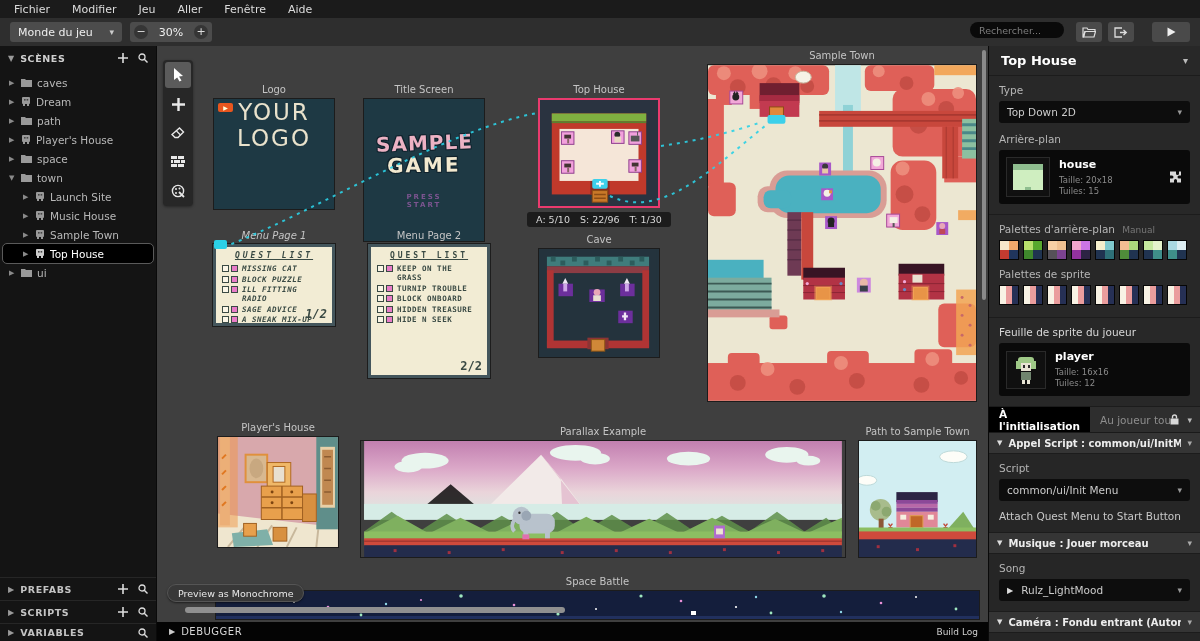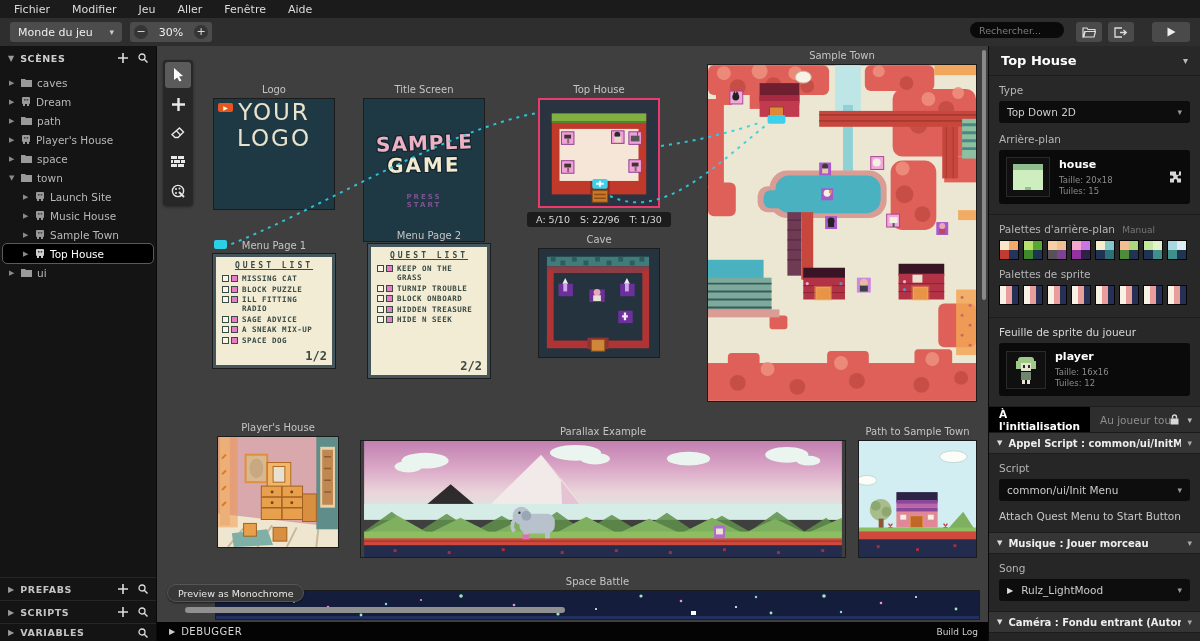--- a/index.html
+++ b/index.html
@@ -614,21 +614,21 @@
               <rect x="233" y="165" width="6" height="5" fill="#c04858"></rect>
             <rect x="150" y="214" width="14" height="15" fill="#c878e0" opacity=".85"></rect>
               <circle cx="157" cy="219" r="4" fill="#e8b8a8"></circle>
               <rect x="153" y="222" width="8" height="6" fill="#384048"></rect>
             <ellipse cx="96" cy="12" rx="8" ry="6" fill="#f6f2e6" stroke="#c8b8a0"></ellipse>
           </g>
         </svg>
       </div>
     </div>
 
-    <div class="scene" style="left:56px;top:208px;width:122px;height:114px;">
+    <div class="scene" style="left:56px;top:198px;width:122px;height:82px;font-style:italic;">
       <div class="scene-label">Menu Page 1</div>
       <div class="scene-box menu-box">
         <div class="q-head">QUEST LIST</div>
         <div class="q-item">
             <span class="cb"></span>
             <span class="cb2"></span>
             <span class="q-txt">MISSING CAT</span>
           </div>
         <div class="q-item">
             <span class="cb"></span>

